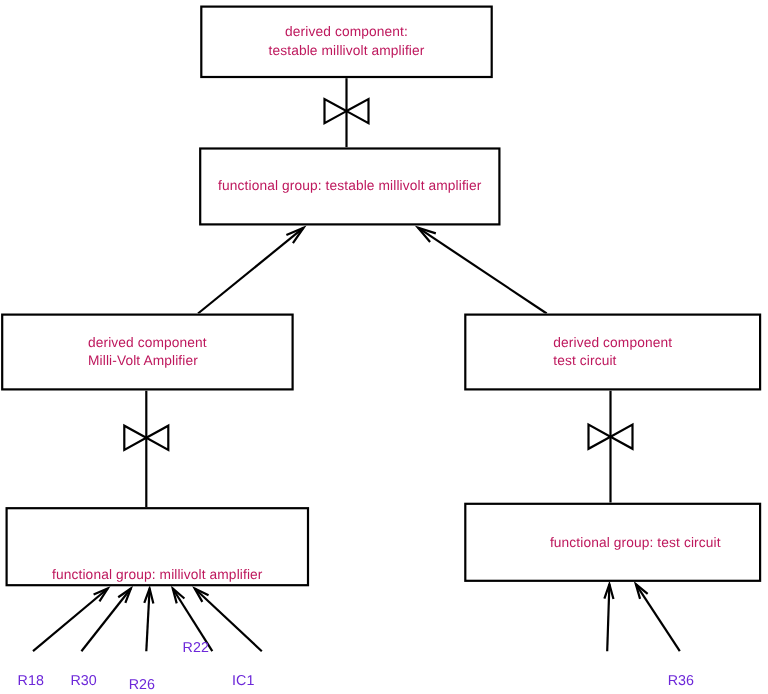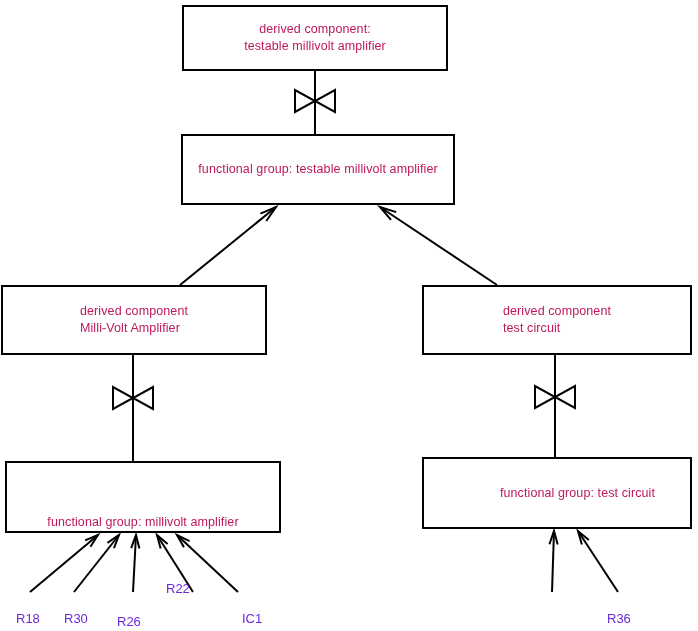--- a/index.html
+++ b/index.html
@@ -140,18 +140,18 @@
       </div>
       <div class="node-box" style="left: 422px; top: 457px; width: 270px; height: 72px; padding-left: 41px;">
         <div class="node-text centered">functional group: test circuit</div>
       </div>
     </div>
   <div id="labels-layer">
       <div class="leaf-label" style="left: 16px; top: 611px;">R18</div>
       <div class="leaf-label" style="left: 64px; top: 611px; text-align: right;">R30</div>
       <div class="leaf-label" style="left: 117px; top: 594px; margin-top: 20px;">R26</div>
       <div class="leaf-label" style="left: 166px; top: 581px;">R22</div>
-      <div class="leaf-label" style="left: 211px; top: 611px; margin-left: 31px;">IC1</div>
+      <div class="leaf-label" style="left: 211px; top: 611px;">IC1</div>
       <div class="leaf-label" style="left: 536px; top: 611px; margin-top: 32px;">TR1</div>
       <div class="leaf-label" style="left: 607px; top: 611px;">R36</div>
     </div>
 
 </div>
 
 </body></html>

